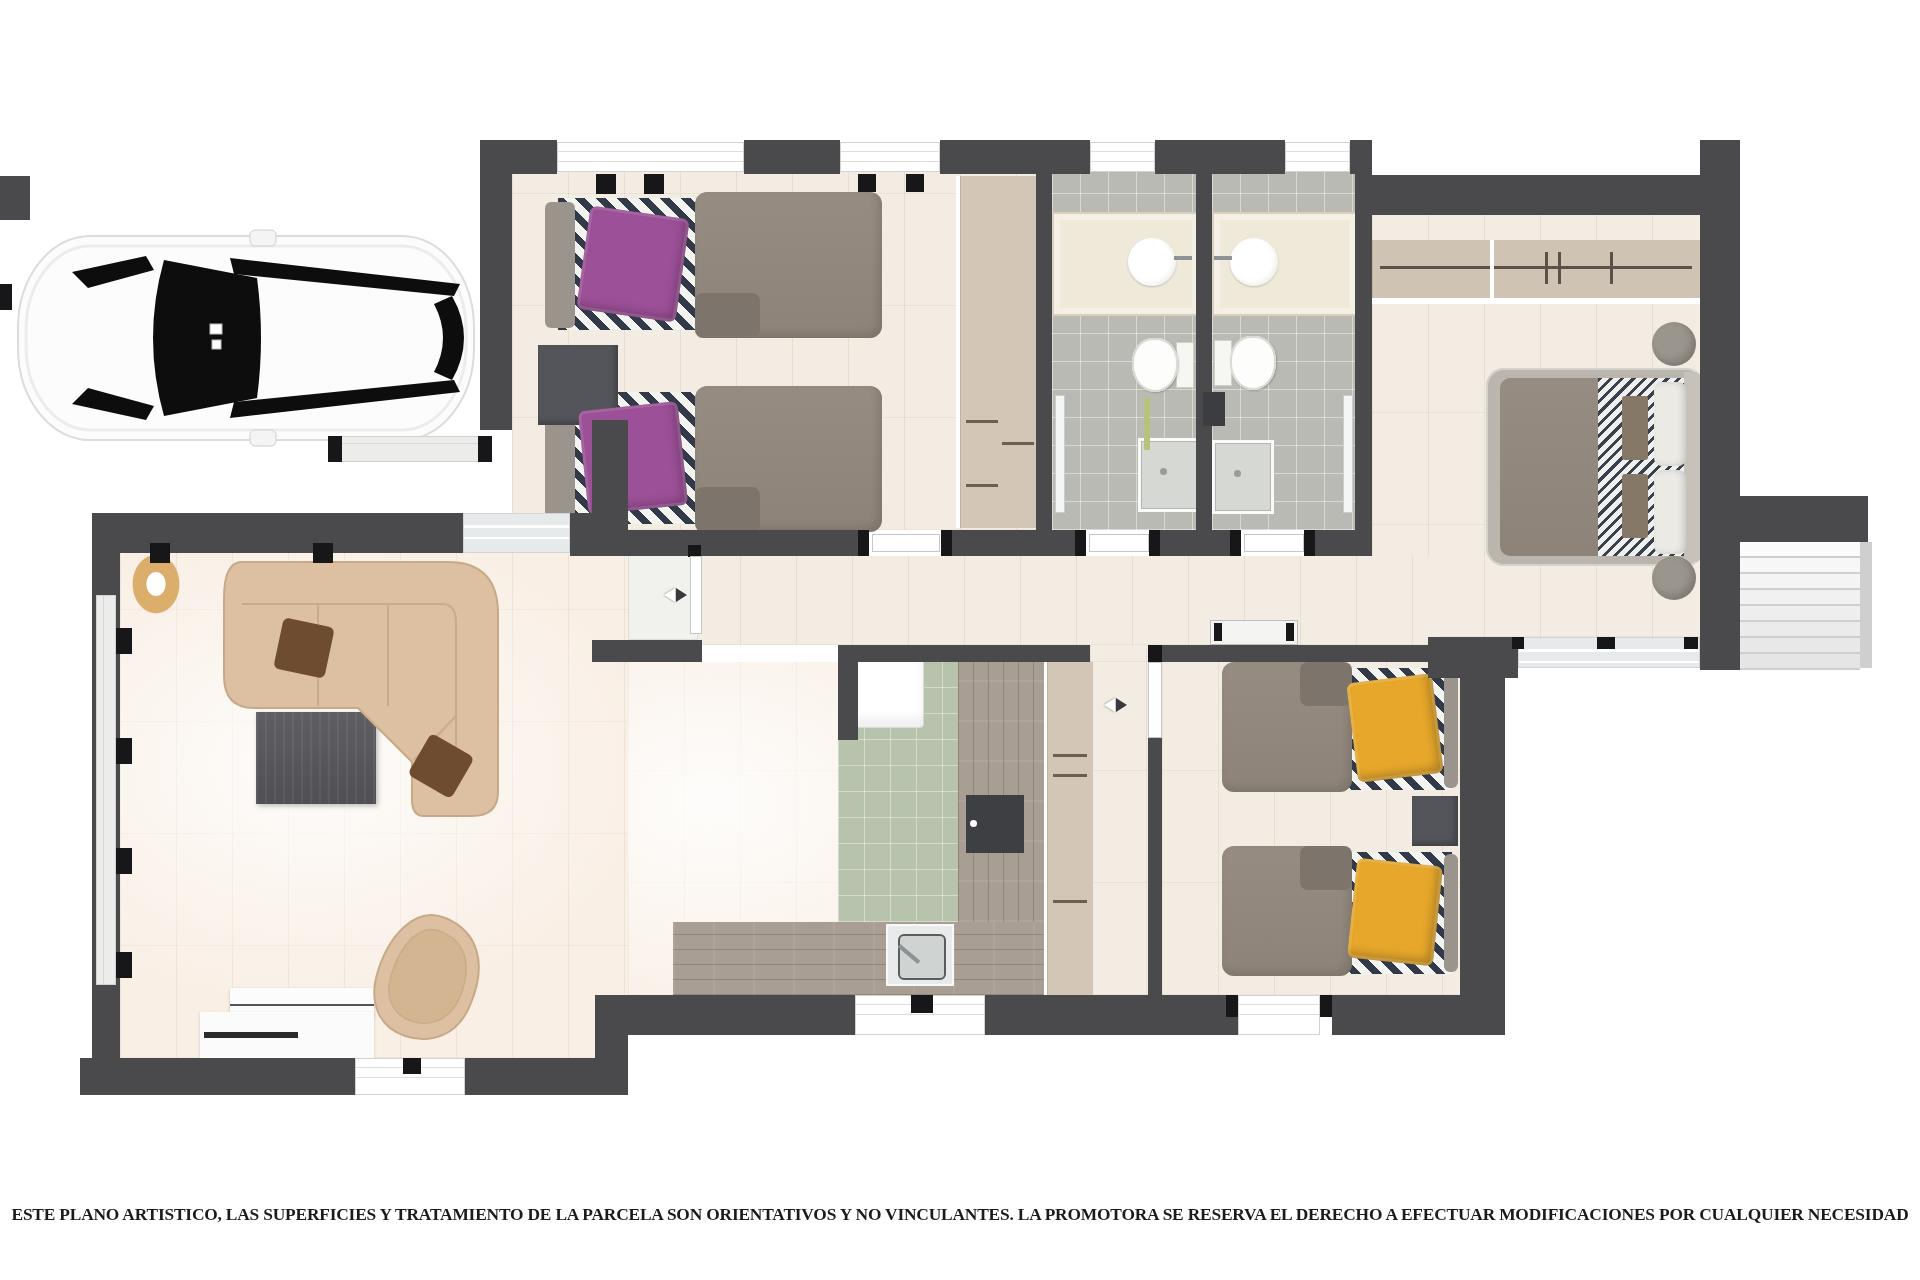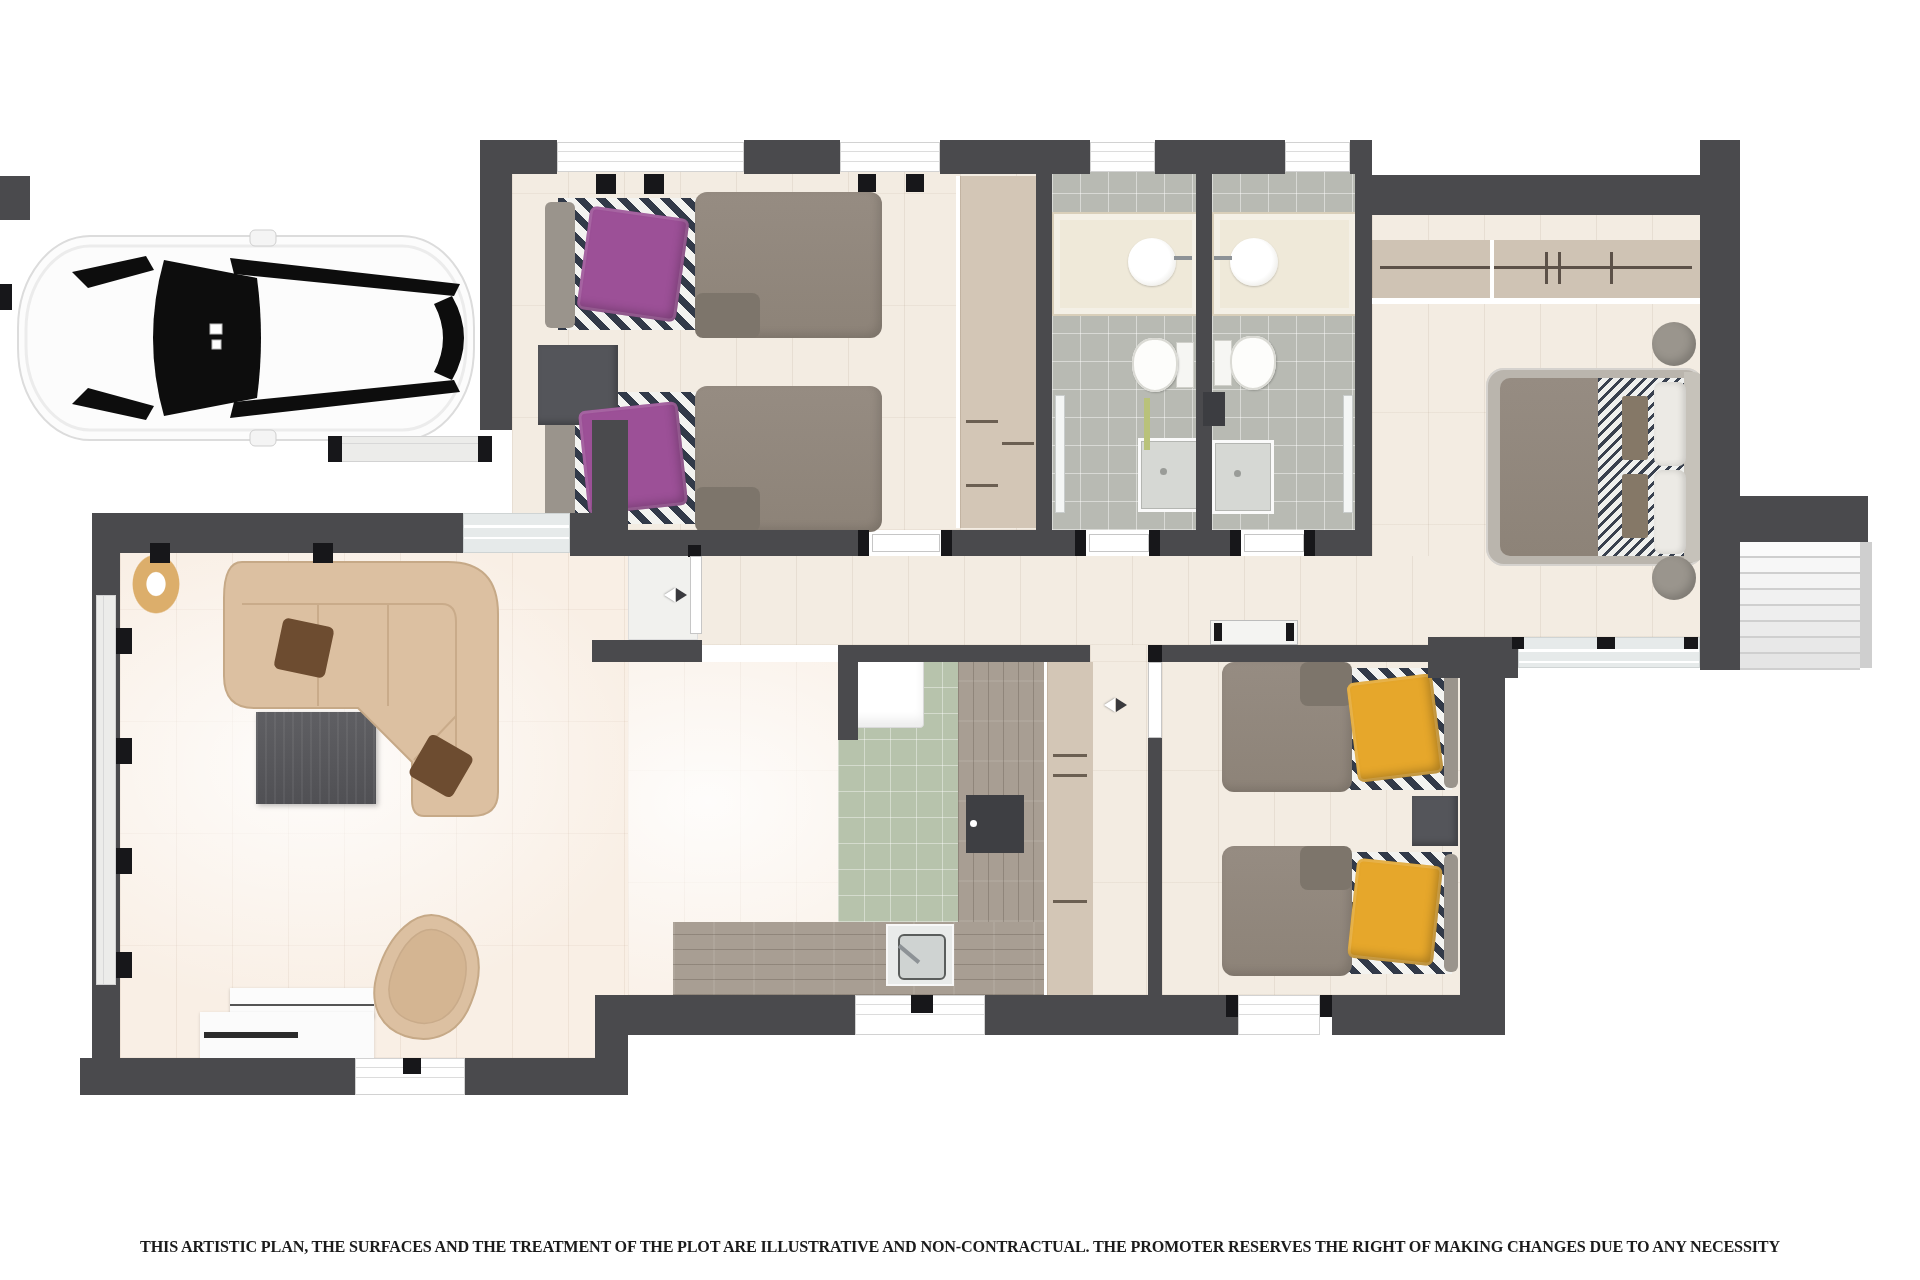--- a/index.html
+++ b/index.html
@@ -331,15 +331,15 @@
     <div style="background:#f7f7f7"></div>
     <div style="background:#f4f4f4"></div>
     <div style="background:#f1f1f1"></div>
     <div style="background:#eeeeee"></div>
     <div style="background:#ebebeb"></div>
     <div style="background:#e8e8e8"></div>
     <div style="background:#e5e5e5"></div>
   </div>
   <div class="abs" style="left:1860px;top:542px;width:12px;height:126px;background:#cfcfcf;z-index:20;"></div>
 
-  <div class="disclaimer d2">THIS ARTISTIC PLAN, THE SURFACES AND THE TREATMENT OF THE PLOT ARE ILLUSTRATIVE AND NON-CONTRACTUAL. THE PROMOTER RESERVES THE RIGHT OF MAKING CHANGES DUE TO ANY NECESSITY</div>
+  <div class="disclaimer d1">ESTE PLANO ARTISTICO, LAS SUPERFICIES Y TRATAMIENTO DE LA PARCELA SON ORIENTATIVOS Y NO VINCULANTES. LA PROMOTORA SE RESERVA EL DERECHO A EFECTUAR MODIFICACIONES POR CUALQUIER NECESIDAD</div>
 
 </div>
 
 </body></html>

